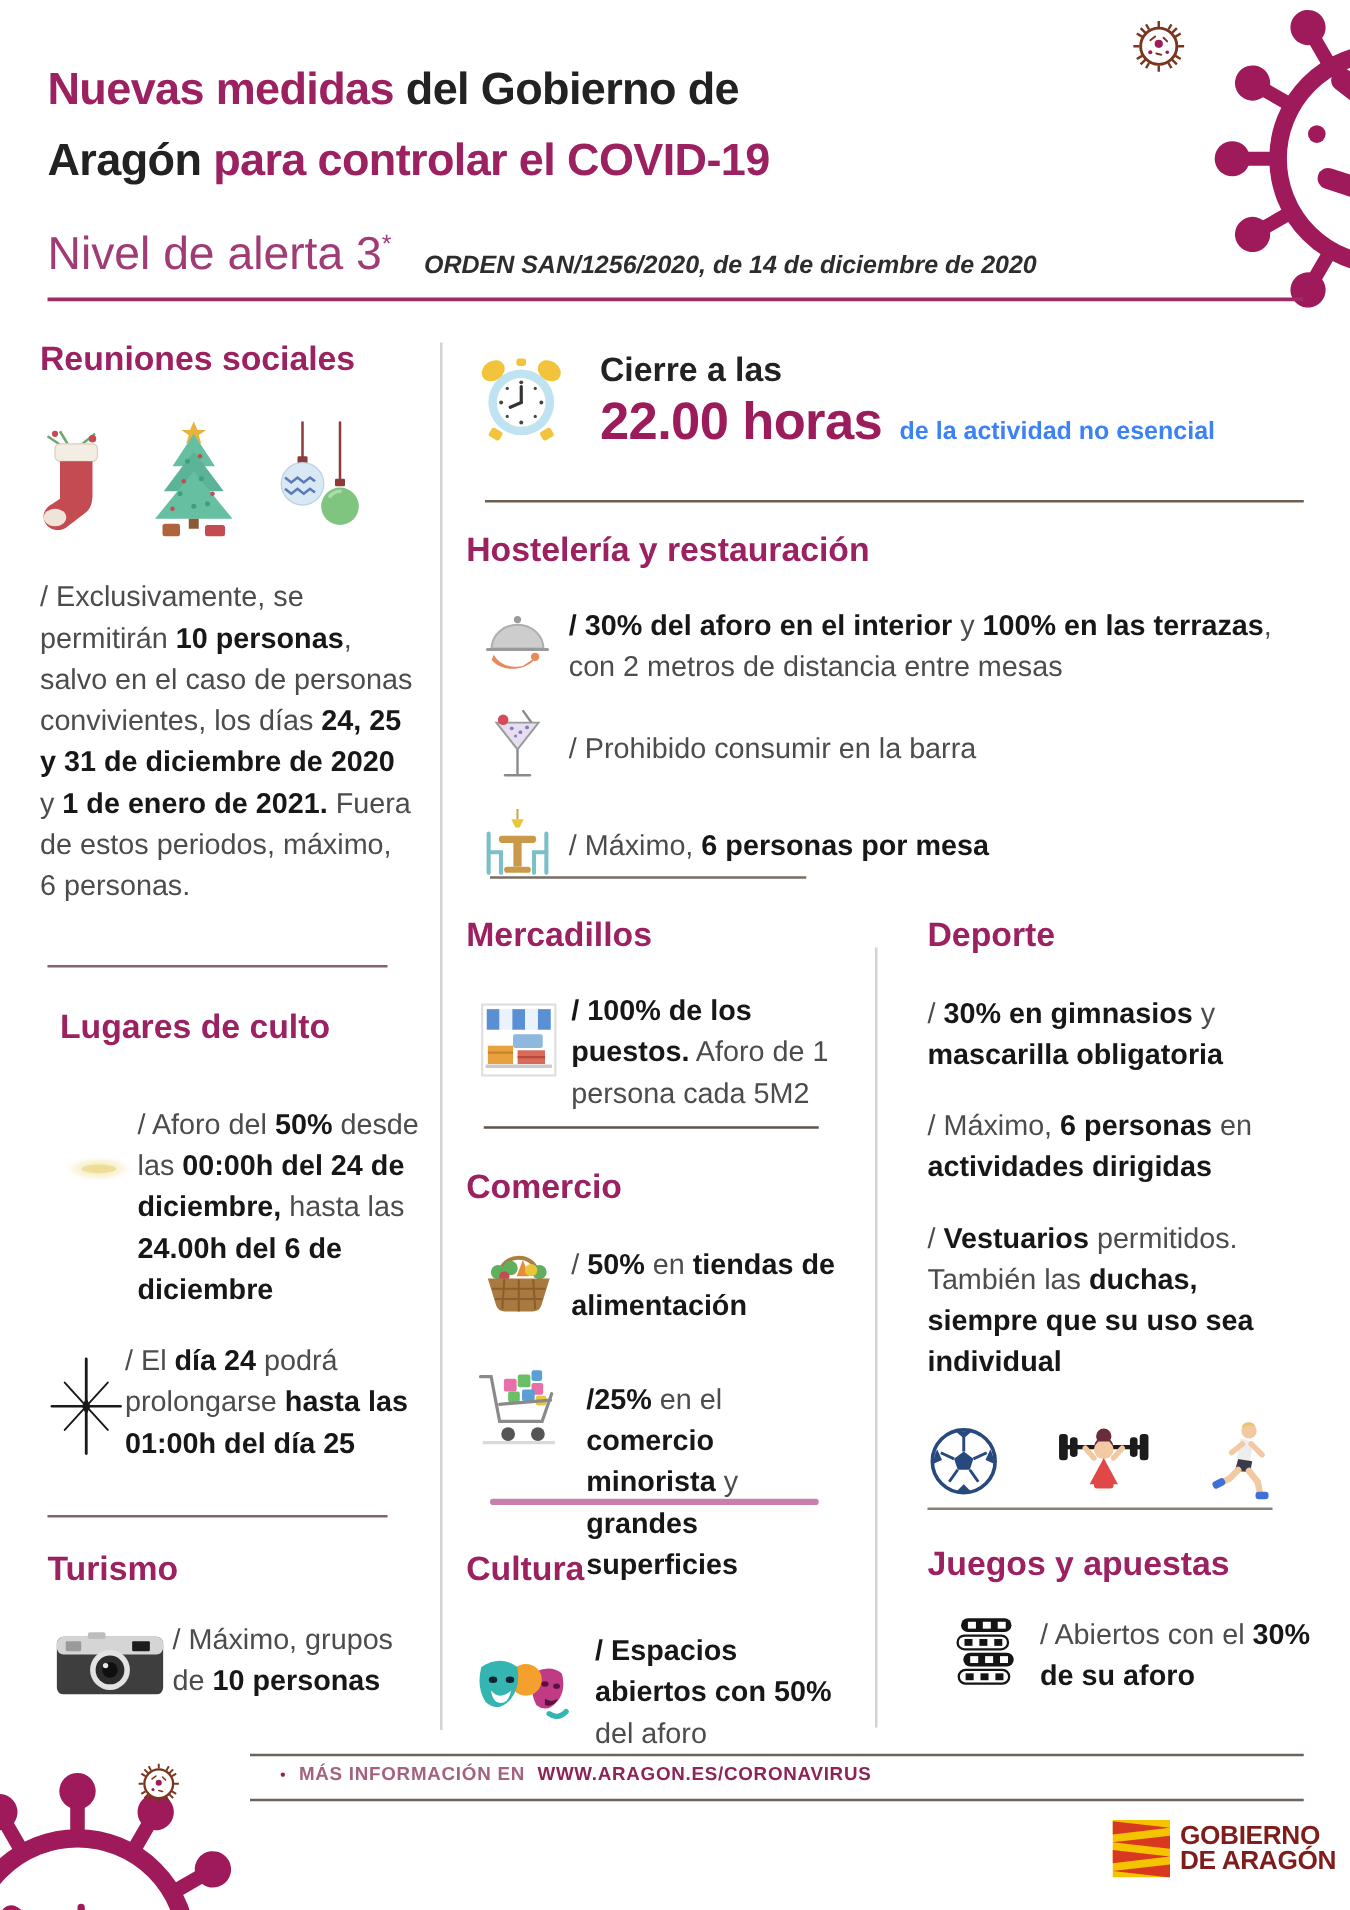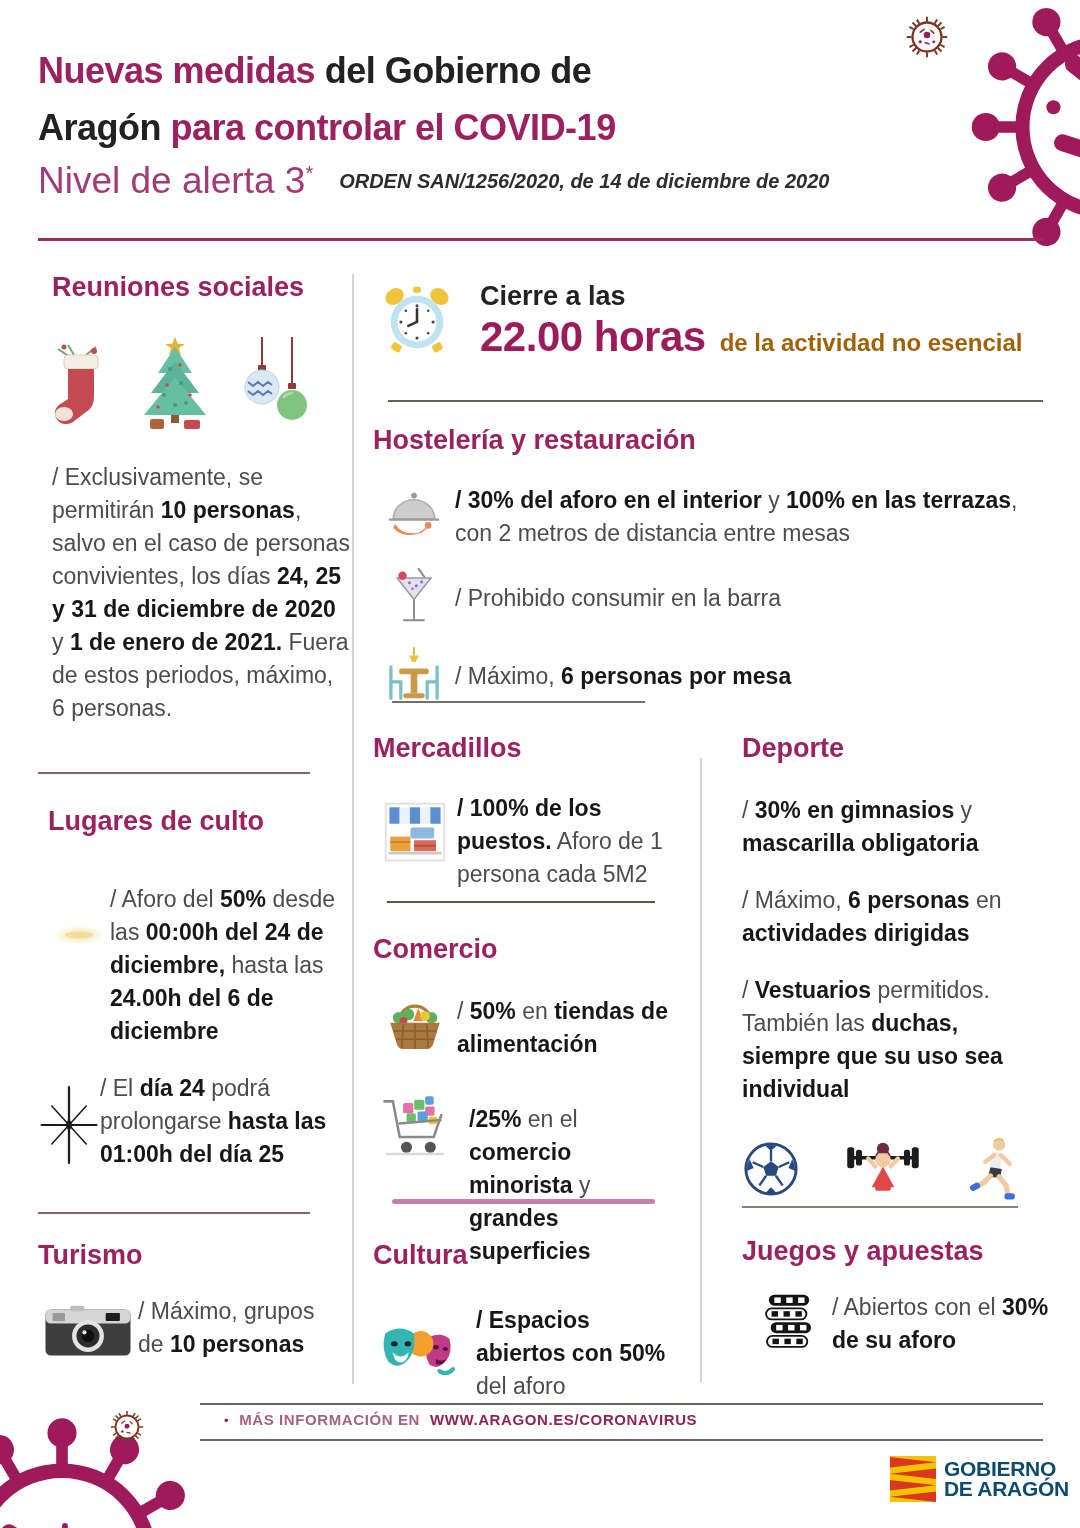--- a/index.html
+++ b/index.html
@@ -21,28 +21,28 @@
   
   .txt{font-size:23px;line-height:33px;color:#4c4c4c;}
   .txt .b{font-weight:800;color:#171717;}
   .item{display:flex;align-items:center;}
   .item .icol{flex:0 0 auto;display:flex;justify-content:center;align-items:center;}
   
   .banner{display:flex;align-items:flex-start;}
   .banner-intro{font-size:27px;font-weight:800;color:#222;line-height:30px;}
   .banner-line2{display:flex;align-items:baseline;gap:14px;margin-top:2px;}
   .banner-time{font-size:42px;font-weight:800;color:#9B1B5B;letter-spacing:-0.5px;}
-  .banner-scope{font-size:24px;font-weight:700;color:#a16207;}
+  .banner-scope{font-size:20px;font-weight:700;color:#3b82f6;}
   
   .finfo{display:flex;align-items:baseline;gap:10px;font-size:15px;letter-spacing:0.6px;}
   .finfo .dot{color:#8E2355;font-size:13px;}
   .finfo .pre{color:#A4627F;font-weight:700;}
   .finfo .url{color:#8E2355;font-weight:800;}
   .logo{display:flex;align-items:center;gap:8px;}
-  .logo-text{font-size:21px;font-weight:900;line-height:20px;color:#0c4a6e;letter-spacing:-0.3px;}
+  .logo-text{font-size:21px;font-weight:900;line-height:20px;color:#7f1d1d;letter-spacing:-0.3px;}
   svg{display:block;}
 </style>
 </head>
 <body>
 
 <div id="canvas">
 
   <div class="abs" style="left:898px;top:8px;">
     <svg width="58" height="58" viewBox="0 0 60 60">
       <g stroke="#7B341E" stroke-width="2" fill="none">
@@ -129,30 +129,30 @@
       </g>
     </svg>
   </div>
 
   <div class="abs" style="left:38px;top:42px;width:860px;">
     <div class="title">
       <span class="mag">Nuevas medidas</span><span> del Gobierno de</span><br>
       <span>Aragón </span><span class="mag">para controlar el COVID-19</span>
     </div>
   </div>
-  <div class="abs" style="left:38px;top:160px;display:flex;align-items:center;gap:26px;">
+  <div class="abs" style="left:38px;top:182px;display:flex;align-items:flex-end;gap:26px;">
     <div class="alert"><span>Nivel de alerta 3</span><sup>*</sup></div>
     <div class="order">ORDEN SAN/1256/2020, de 14 de diciembre de 2020</div>
   </div>
   <div class="rule magenta" style="left:38px;top:238px;width:1005px;"></div>
 
   <div class="rule vert" style="left:352px;top:274px;height:1110px;"></div>
   <div class="rule vert" style="left:700px;top:758px;height:624px;"></div>
 
-  <div class="abs" style="left:52px;top:272px;width:300px;">
+  <div class="abs" style="left:32px;top:272px;width:300px;">
     <h2>Reuniones sociales</h2>
     <div style="display:flex;align-items:flex-end;gap:26px;margin-top:32px;height:98px;">
       <span>
         <svg width="56" height="90" viewBox="0 0 56 90">
           <g stroke="#6FA86F" stroke-width="2" fill="none">
             <line x1="18" y1="14" x2="6" y2="6"></line>
               <line x1="22" y1="12" x2="16" y2="2"></line>
               <line x1="34" y1="12" x2="44" y2="4"></line>
           </g>
           <circle cx="42" cy="8" r="3" fill="#C54B52"></circle>

